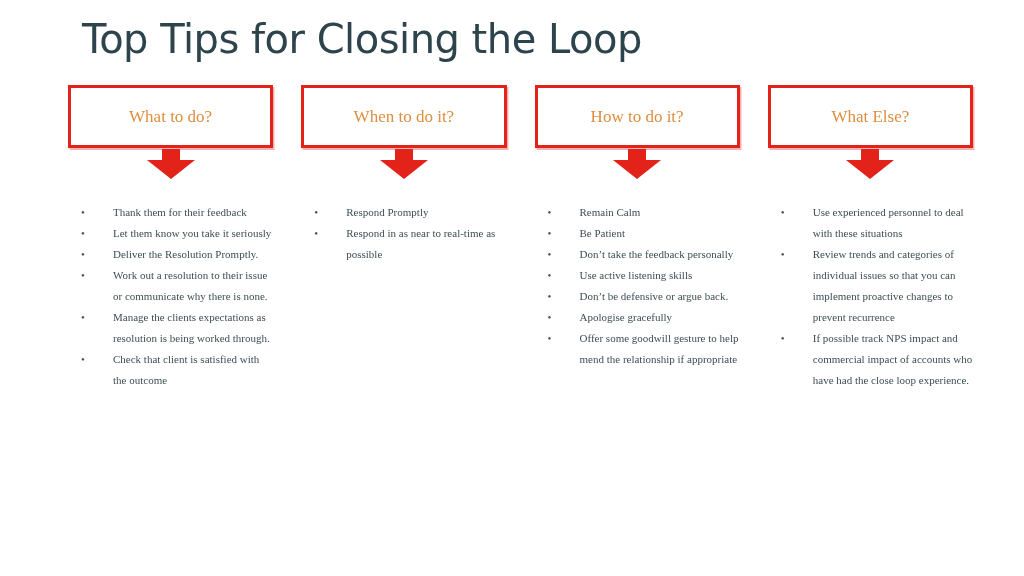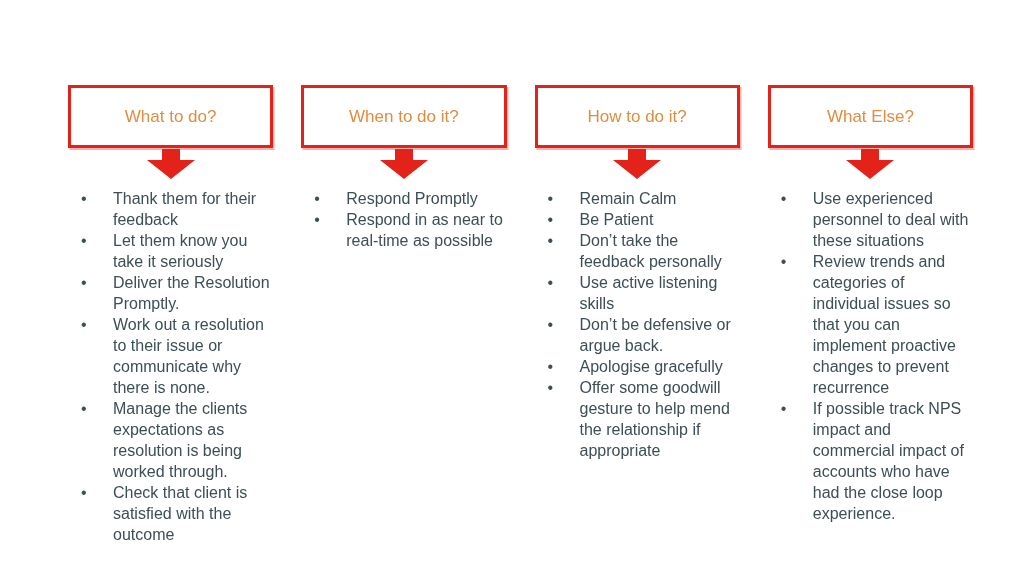--- a/index.html
+++ b/index.html
@@ -24,20 +24,21 @@
     font-weight: 400;
     white-space: nowrap;
   }
   .columns {
     position: absolute;
     left: 68px;
     top: 85px;
     width: 905px;
     display: flex;
     gap: 28px;
+    font-family: Liberation Serif, serif;
   }
   .column { flex: 1 1 0; min-width: 0; }
   .header-box {
     height: 63px;
     border: 3px solid var(--red, #E3221A);
     background: #ffffff;
     box-shadow: 1.5px 2px 0 rgba(227, 34, 26, 0.35);
     display: flex;
     align-items: center;
     justify-content: center;
@@ -48,40 +49,41 @@
   }
   .arrow-wrap {
     height: 30px;
     display: flex;
     justify-content: center;
     align-items: flex-start;
     margin-top: 1px;
   }
   .bullets {
     list-style: none;
-    margin-top: 9px;
+    margin-top: 23px;
     color: var(--body_text, #3D4E54);
-    font-size: 16px;
+    font-size: 11px;
     line-height: 21px;
   }
   .bullet-item {
     position: relative;
     padding-left: 45px;
   }
   .bullet-item::before {
     content: "\2022";
     position: absolute;
     left: 13px;
     top: 0;
   }
 </style>
 </head>
 <body>
 
 <div class="slide">
+  <div class="title">Top Tips for Closing the Loop</div>
 
   <div class="columns">
 
     <div class="column">
       <div class="header-box">
         <span class="header-label">What to do?</span>
       </div>
       <div class="arrow-wrap">
         <svg width="48" height="30" viewBox="0 0 48 30" aria-hidden="true">
           <path d="M15 0 L33 0 L33 11 L48 11 L24 30 L0 11 L15 11 Z" fill="var(--red, #E3221A)"></path>

